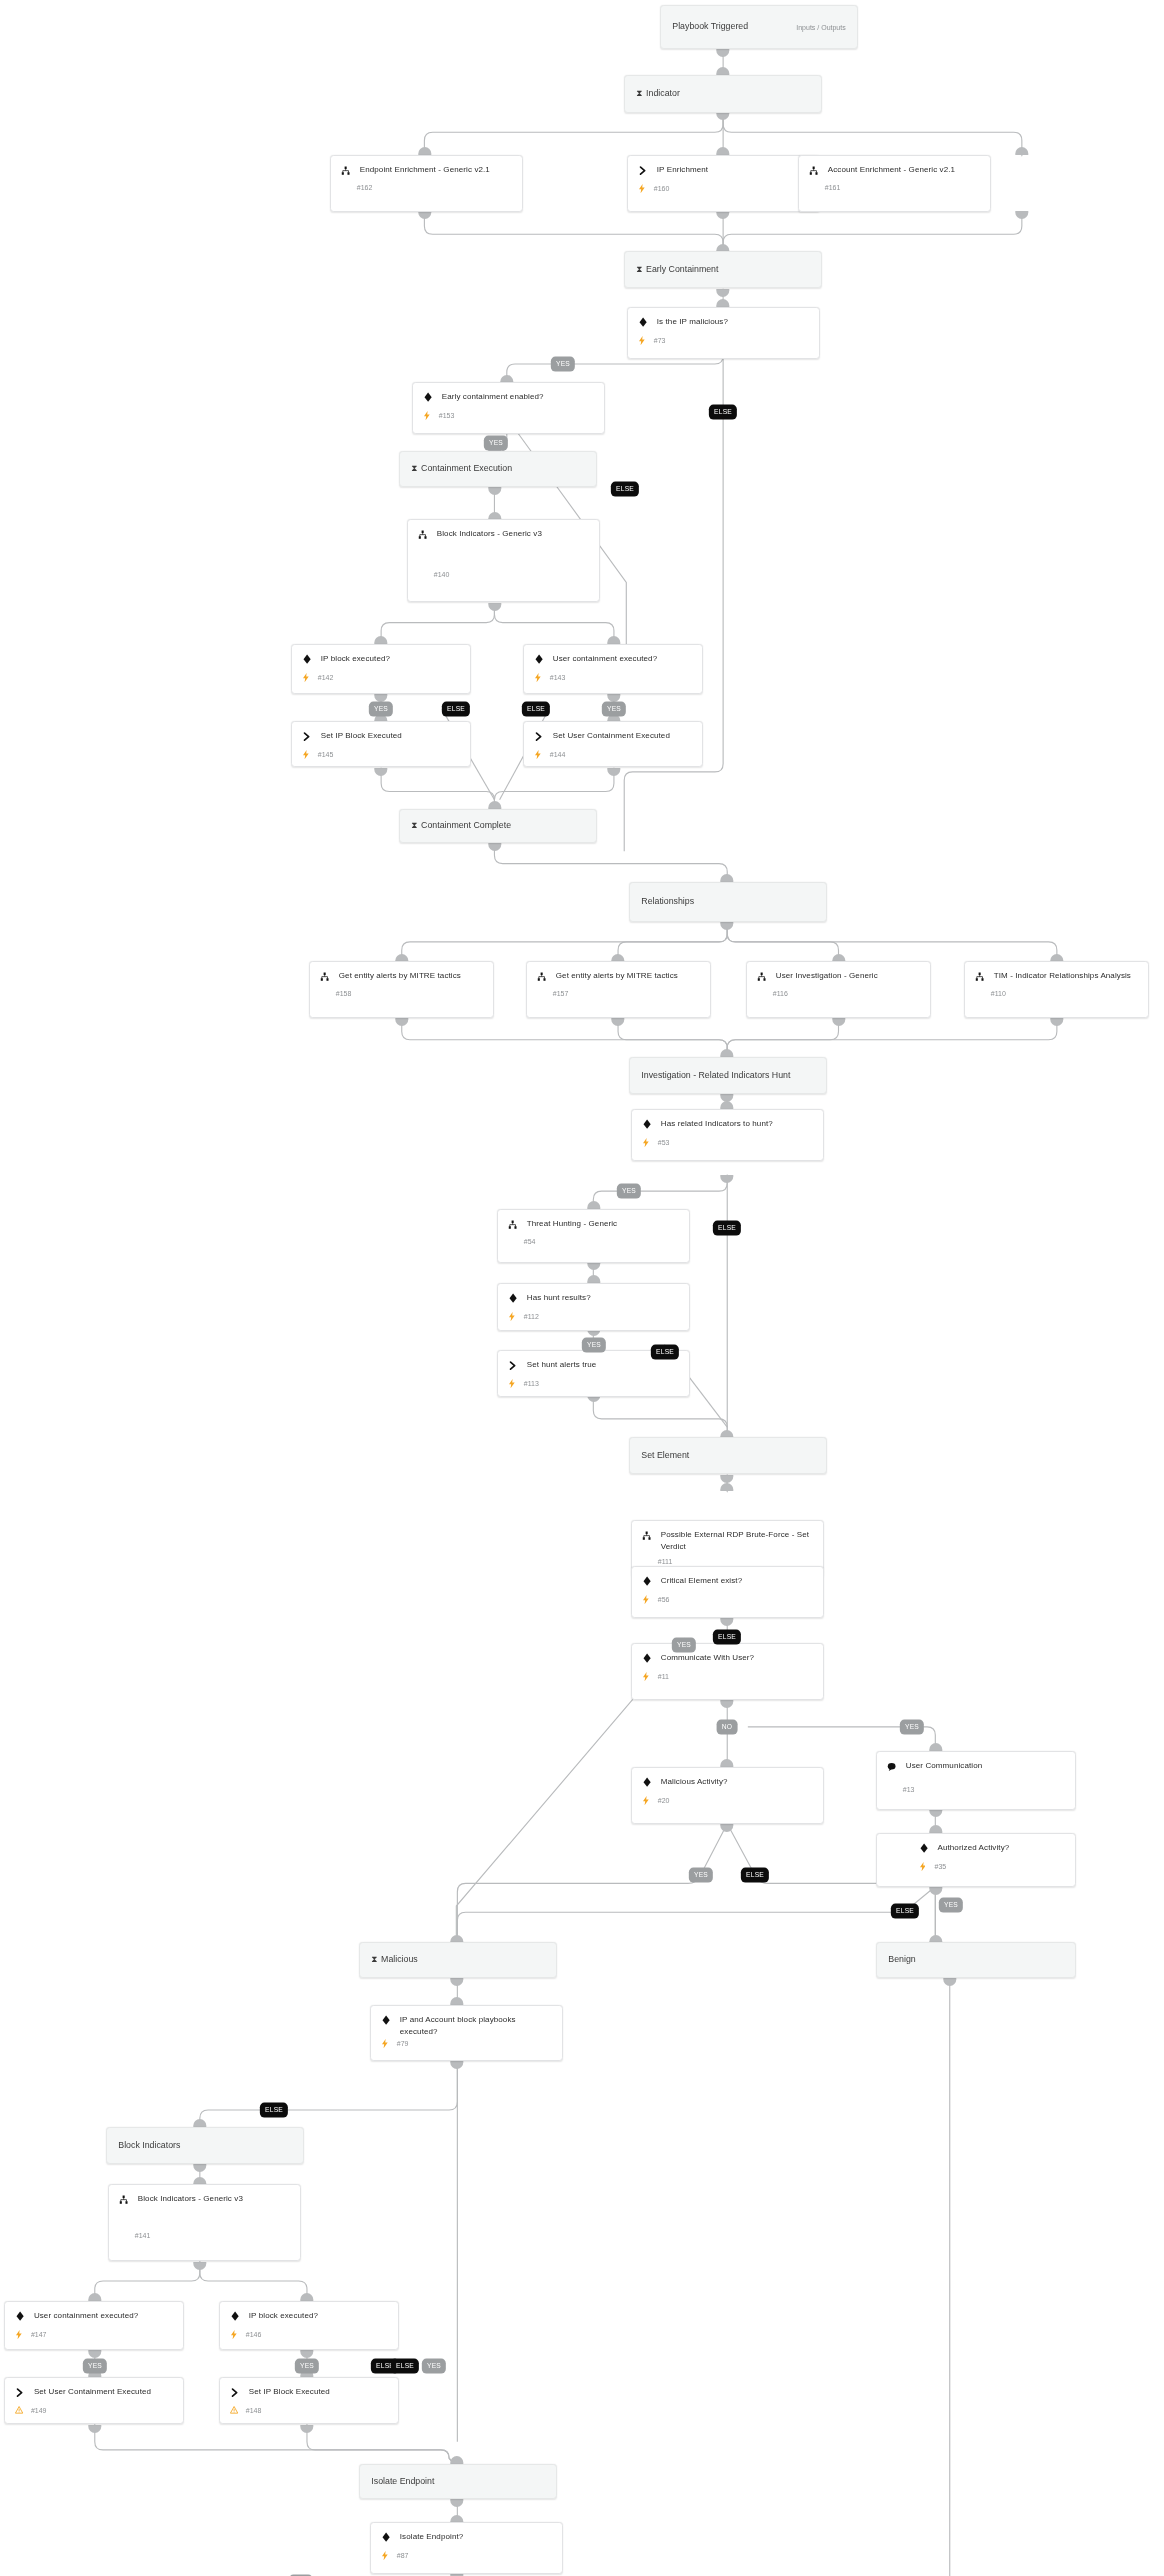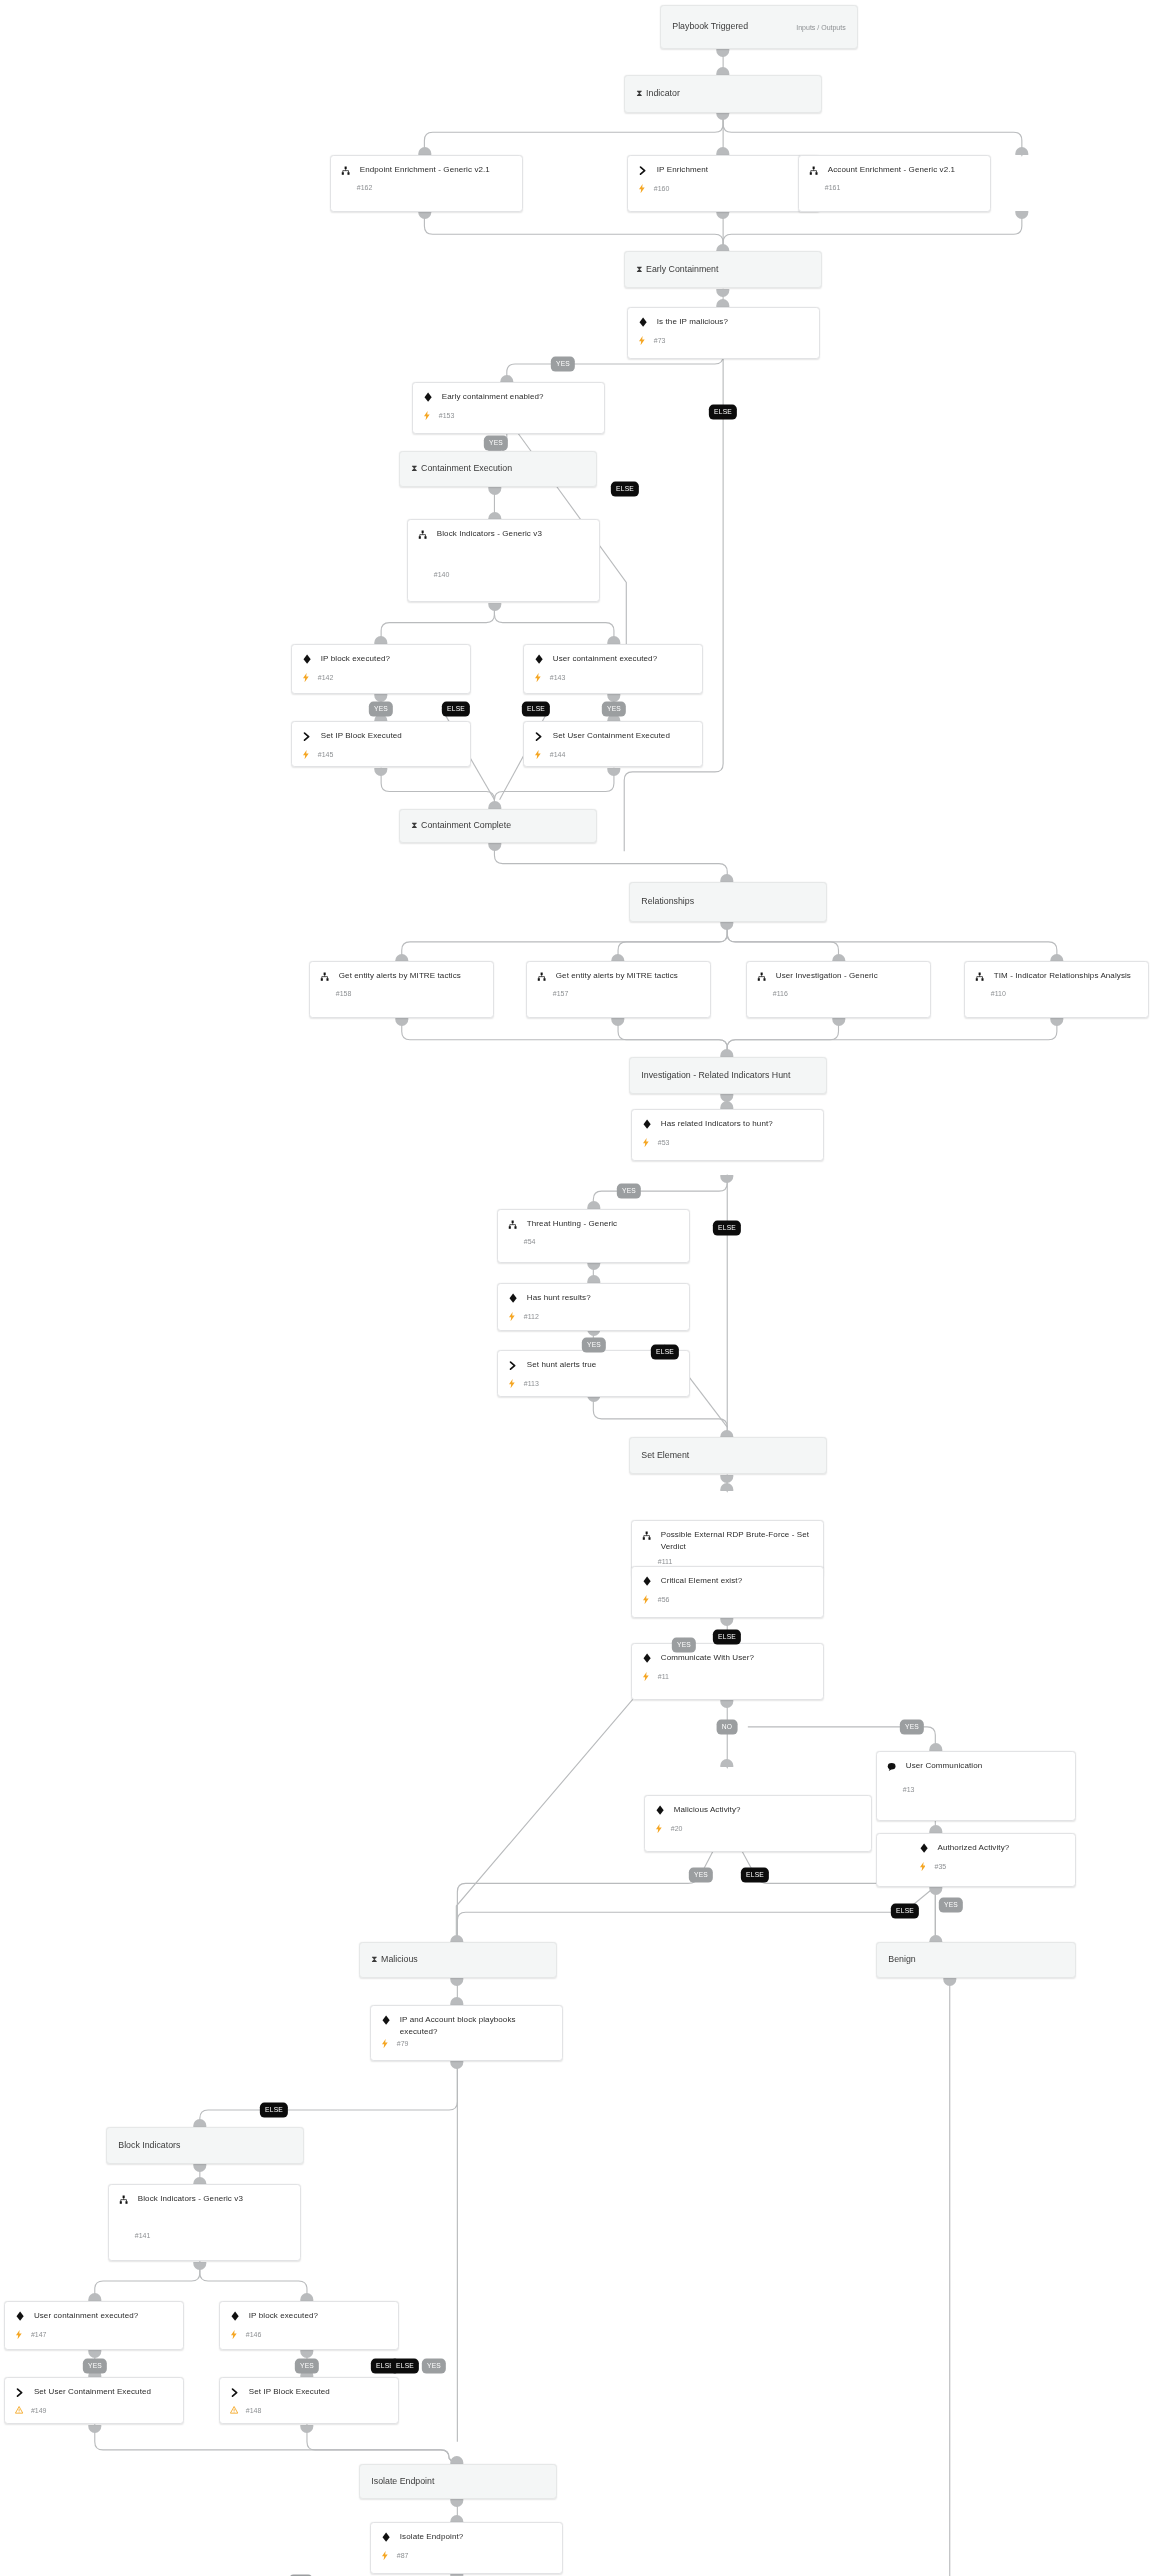--- a/index.html
+++ b/index.html
@@ -766,36 +766,36 @@
       <div class="node-foot">
         <span class="badge-icon">
           <svg width="5.7" height="9.3" viewBox="0 0 11 18">
               <path d="M7,0 L0,10 L4.2,10 L3,18 L11,7 L6.2,7 z" fill="#f5a623"></path>
             </svg>
         </span>
         <span class="node-id">#11</span>
       </div>
     </div>
 
-    <div class="node" style="left:876px;top:1751px;width:200px;height:70px;">
+    <div class="node" style="left:876px;top:1751px;width:200px;height:59px;">
       <div class="node-head">
         <span class="node-icon">
           <svg width="9.8" height="9.3" viewBox="0 0 19 18">
               <ellipse cx="9" cy="8" rx="7.5" ry="6.3" fill="#111"></ellipse>
               <path d="M5,13 L3.5,17.5 L9,14 z" fill="#111"></path>
             </svg>
         </span>
         <span class="node-title">User Communication</span>
       </div>
       <div class="node-foot no-icon" style="margin-top:12.4px;">
           <span class="node-id">#13</span>
         </div>
     </div>
 
-    <div class="node" style="left:644px;top:1767px;width:228px;height:57px;margin-top:28px;">
+    <div class="node" style="left:631px;top:1767px;width:193px;height:57px;">
       <div class="node-head">
         <span class="node-icon">
           <svg width="8.2" height="10.3" viewBox="0 0 16 20">
               <path d="M8,1 L15,10 L8,19 L1,10 z" fill="#111"></path>
             </svg>
         </span>
         <span class="node-title">Malicious Activity?</span>
       </div>
       <div class="node-foot">
         <span class="badge-icon">

